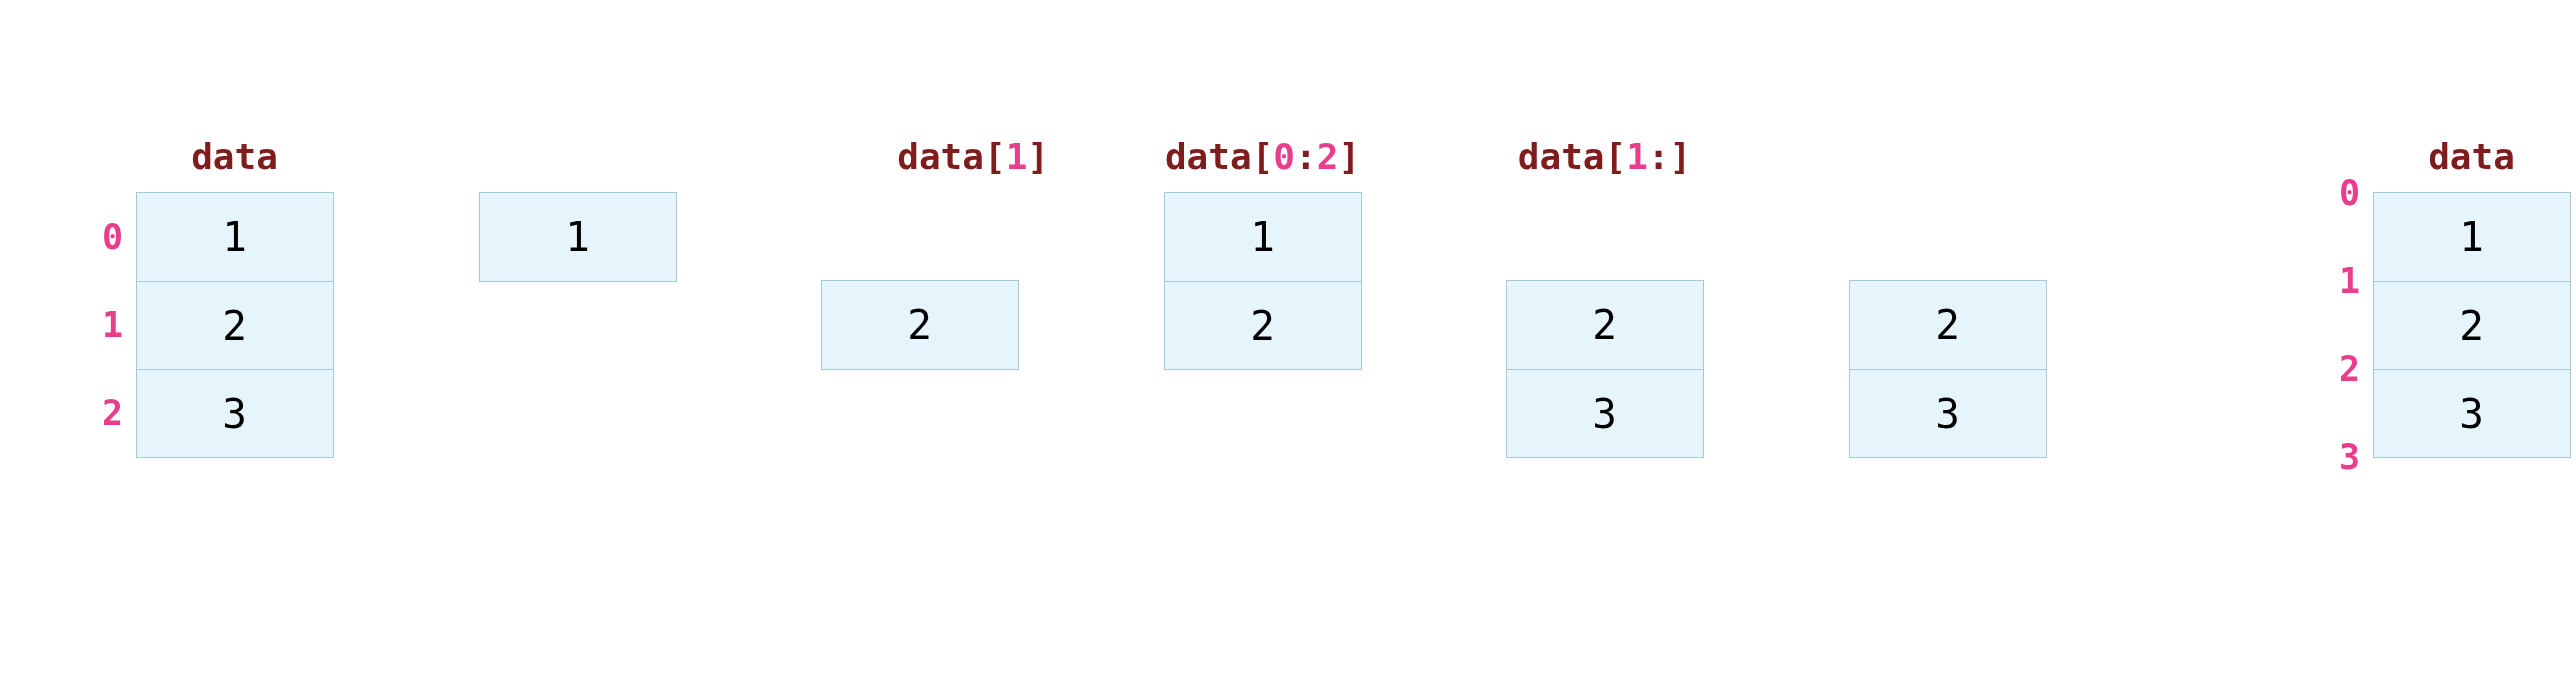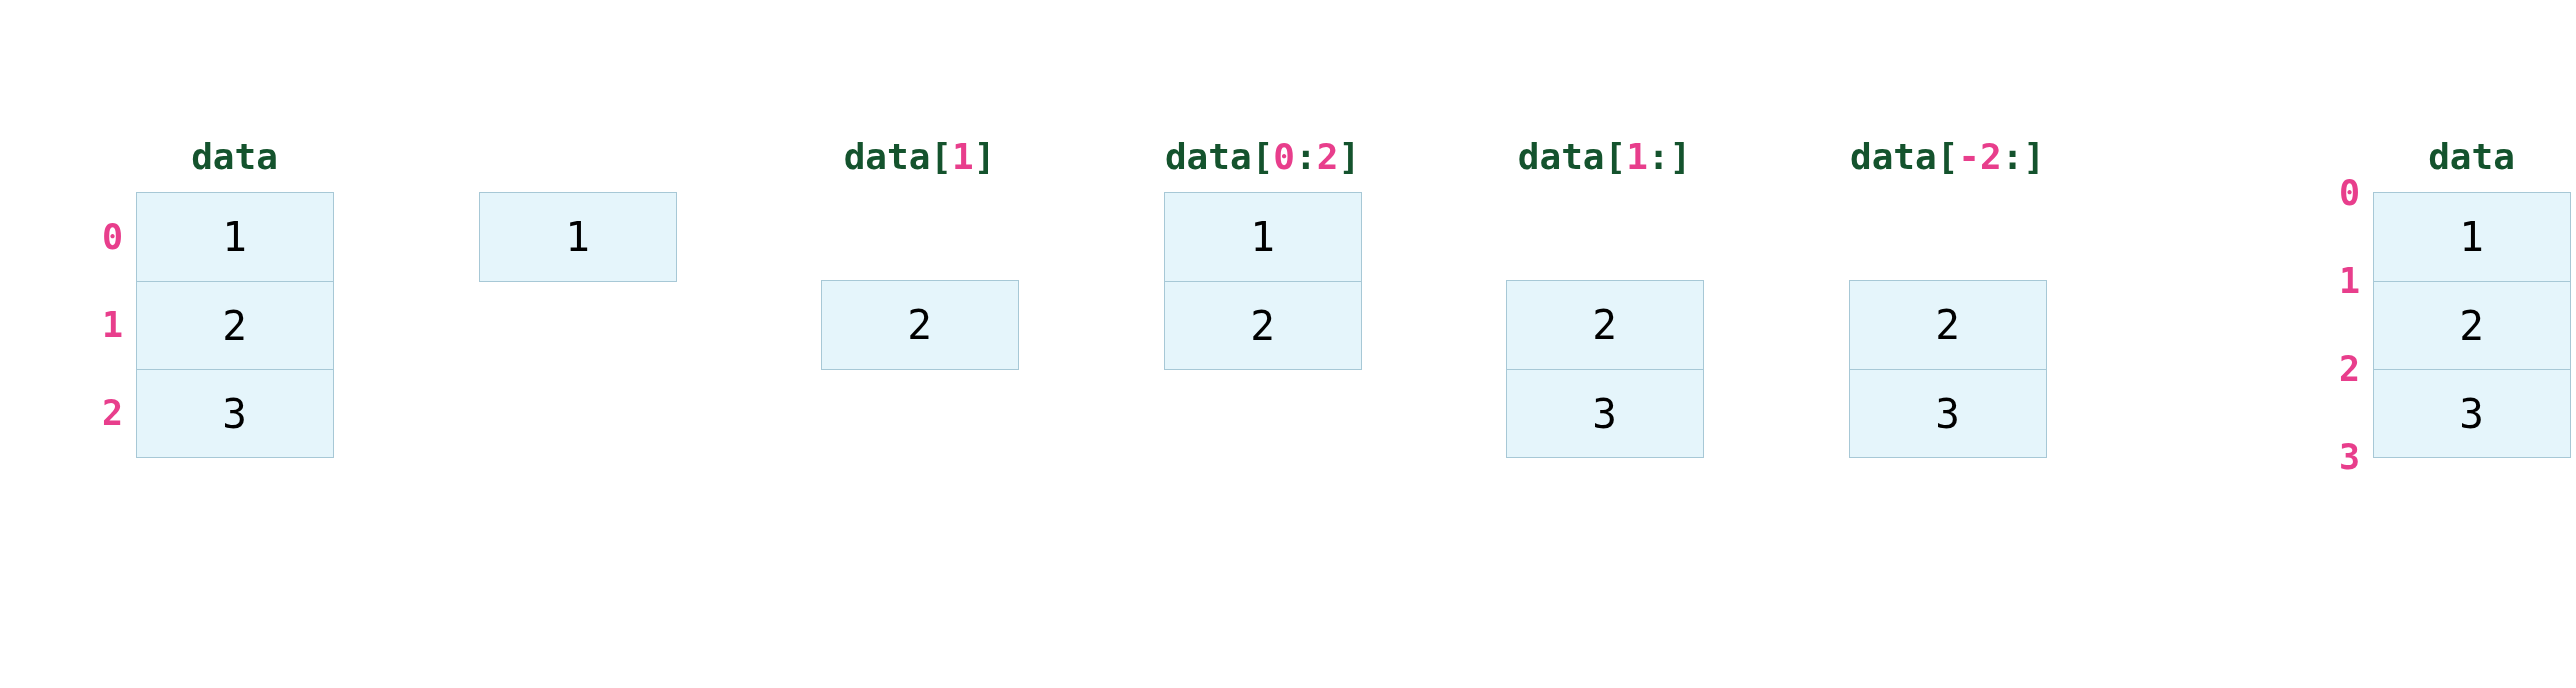--- a/index.html
+++ b/index.html
@@ -14,21 +14,21 @@
     width:259px;
   }
   .title{
     position:absolute;
     width:100%;
     text-align:center;
     font-size:36px;
     font-weight:bold;
     white-space:nowrap;
   }
-  .t-b{color:#14532d;} 
+  .t-b{color:#7f1d1d;} 
   .t-p{color:#e83e8c;} 
   .stack{
     position:absolute;
     left:50%;
     transform:translateX(-50%);
     border:1.4px solid #a7c8d6;
   }
   .cell{
     width:196px;
     height:88px;
@@ -63,41 +63,40 @@
     <div class="idx-l" style="top: 217px; left: -38px; width: 56px;">0</div>
     <div class="idx-l" style="top: 305px; left: -38px; width: 56px;">1</div>
     <div class="idx-l" style="top: 393px; left: -38px; width: 56px;">2</div>
   </div>
 <div class="panel" style="left: 448px; top: 0px; height: 688px;">
     <div class="stack" style="top: 192px;">
       <div class="cell">1</div>
     </div>
   </div>
 <div class="panel" style="left: 790px; top: 0px; height: 688px;">
-    <div class="title" style="top: 136px;"><span class="t-b">data[</span><span class="t-p">1</span><span class="t-b">]</span></div>
+    <div class="title" style="top: 136px; text-align: right;"><span class="t-b">data[</span><span class="t-p">1</span><span class="t-b">]</span></div>
     <div class="stack" style="top: 280px;">
       <div class="cell">2</div>
     </div>
   </div>
 <div class="panel" style="left: 1133px; top: 0px; height: 688px; text-decoration: underline;">
     <div class="title" style="top: 136px;"><span class="t-b">data[</span><span class="t-p">0</span><span class="t-b">:</span><span class="t-p">2</span><span class="t-b">]</span></div>
     <div class="stack" style="top: 192px;">
       <div class="cell">1</div>
       <div class="cell">2</div>
     </div>
   </div>
 <div class="panel" style="left: 1475px; top: 0px; height: 584px;">
     <div class="title" style="top: 136px;"><span class="t-b">data[</span><span class="t-p">1</span><span class="t-b">:]</span></div>
     <div class="stack" style="top: 280px;">
       <div class="cell">2</div>
       <div class="cell">3</div>
     </div>
   </div>
 <div class="panel" style="left: 1818px; top: 0px; height: 688px;">
-    <div class="title" style="top: 136px;"><span class="t-b">data[</span><span class="t-p">-2</span><span class="t-b">:]</span></div>
     <div class="stack" style="top: 280px;">
       <div class="cell">2</div>
       <div class="cell">3</div>
     </div>
   </div>
 <div class="panel" style="left: 2342px; top: 0px; height: 688px;">
     <div class="title" style="top: 136px;"><span class="t-b">data</span></div>
     <div class="stack" style="top: 192px;">
       <div class="cell">1</div>
       <div class="cell">2</div>

